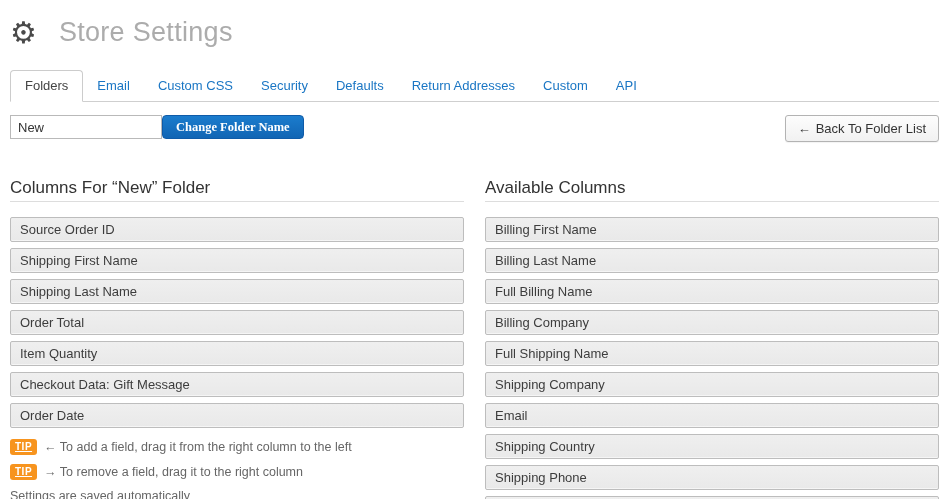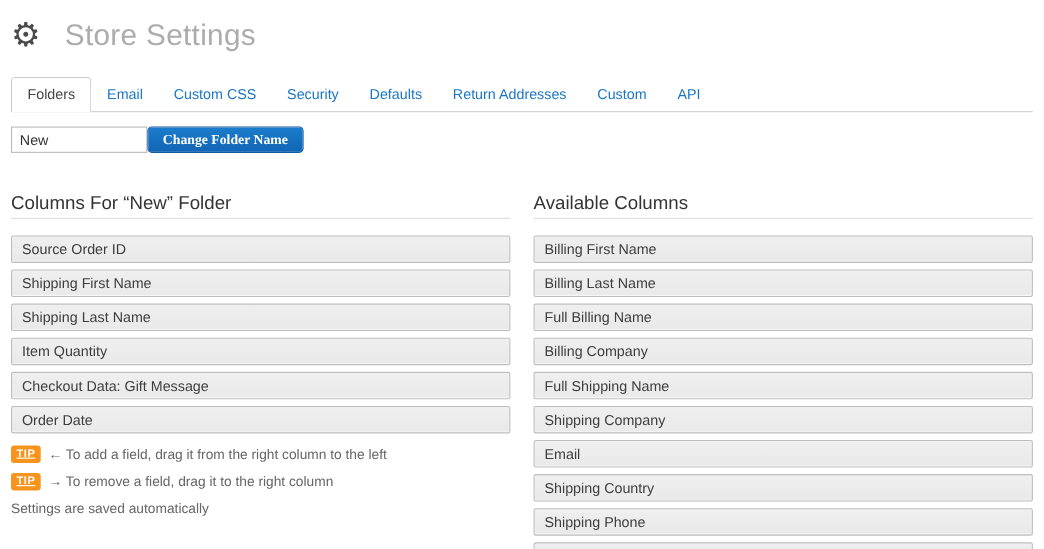--- a/index.html
+++ b/index.html
@@ -25,21 +25,21 @@
   }
   .tab.active {
     background: #fff; border: 1px solid #ccc; border-bottom: 1px solid #fff;
     border-radius: 4px 4px 0 0; color: #444; margin-bottom: -1px; cursor: default;
   }
 
   
   .toolbar { margin-top: 13px; display: flex; justify-content: space-between; align-items: flex-start; }
   .input-group { display: flex; align-items: stretch; }
   .folder-name-input {
-    width: 124px; height: 24px; border: 1px solid #b9b9b9; padding: 0 7px;
+    width: 152px; height: 24px; border: 1px solid #b9b9b9; padding: 0 7px;
     font-size: 13px; color: #333; border-radius: 0; outline: none;
     font-family: "Liberation Sans", sans-serif;
   }
   .change-btn {
     height: 24px; padding: 0 13px; margin-left: 0;
     background: linear-gradient(#1b7ccd, #1165b4);
     border: 1px solid #0f5ba8; border-radius: 4px;
     color: #fff; font-size: 12.5px; font-weight: bold; cursor: pointer;
     font-family: Liberation Serif, serif;
   }
@@ -98,30 +98,34 @@
     <a class="tab">Return Addresses</a>
     <a class="tab">Custom</a>
     <a class="tab">API</a>
   </div>
 
   <div class="toolbar">
     <div class="input-group">
       <input class="folder-name-input" type="text" value="New" style="">
       <button class="change-btn">Change Folder Name</button>
     </div>
+    <button class="back-btn">
+      <span class="arrow">←</span><span>Back To Folder List</span>
+    </button>
   </div>
 
   <div class="columns">
 
     <div class="panel">
       <h2 class="panel-title">Columns For “New” Folder</h2>
       <div class="list">
         <div class="item">Source Order ID</div>
         <div class="item">Shipping First Name</div>
         <div class="item">Shipping Last Name</div>
+        <div class="item">Order Total</div>
         <div class="item">Item Quantity</div>
         <div class="item">Checkout Data: Gift Message</div>
         <div class="item">Order Date</div>
       </div>
       <div class="tips">
         <div class="tip-row">
           <span class="tip-badge">TIP</span>
           <span class="tip-text">← To add a field, drag it from the right column to the left</span>
         </div>
         <div class="tip-row">

